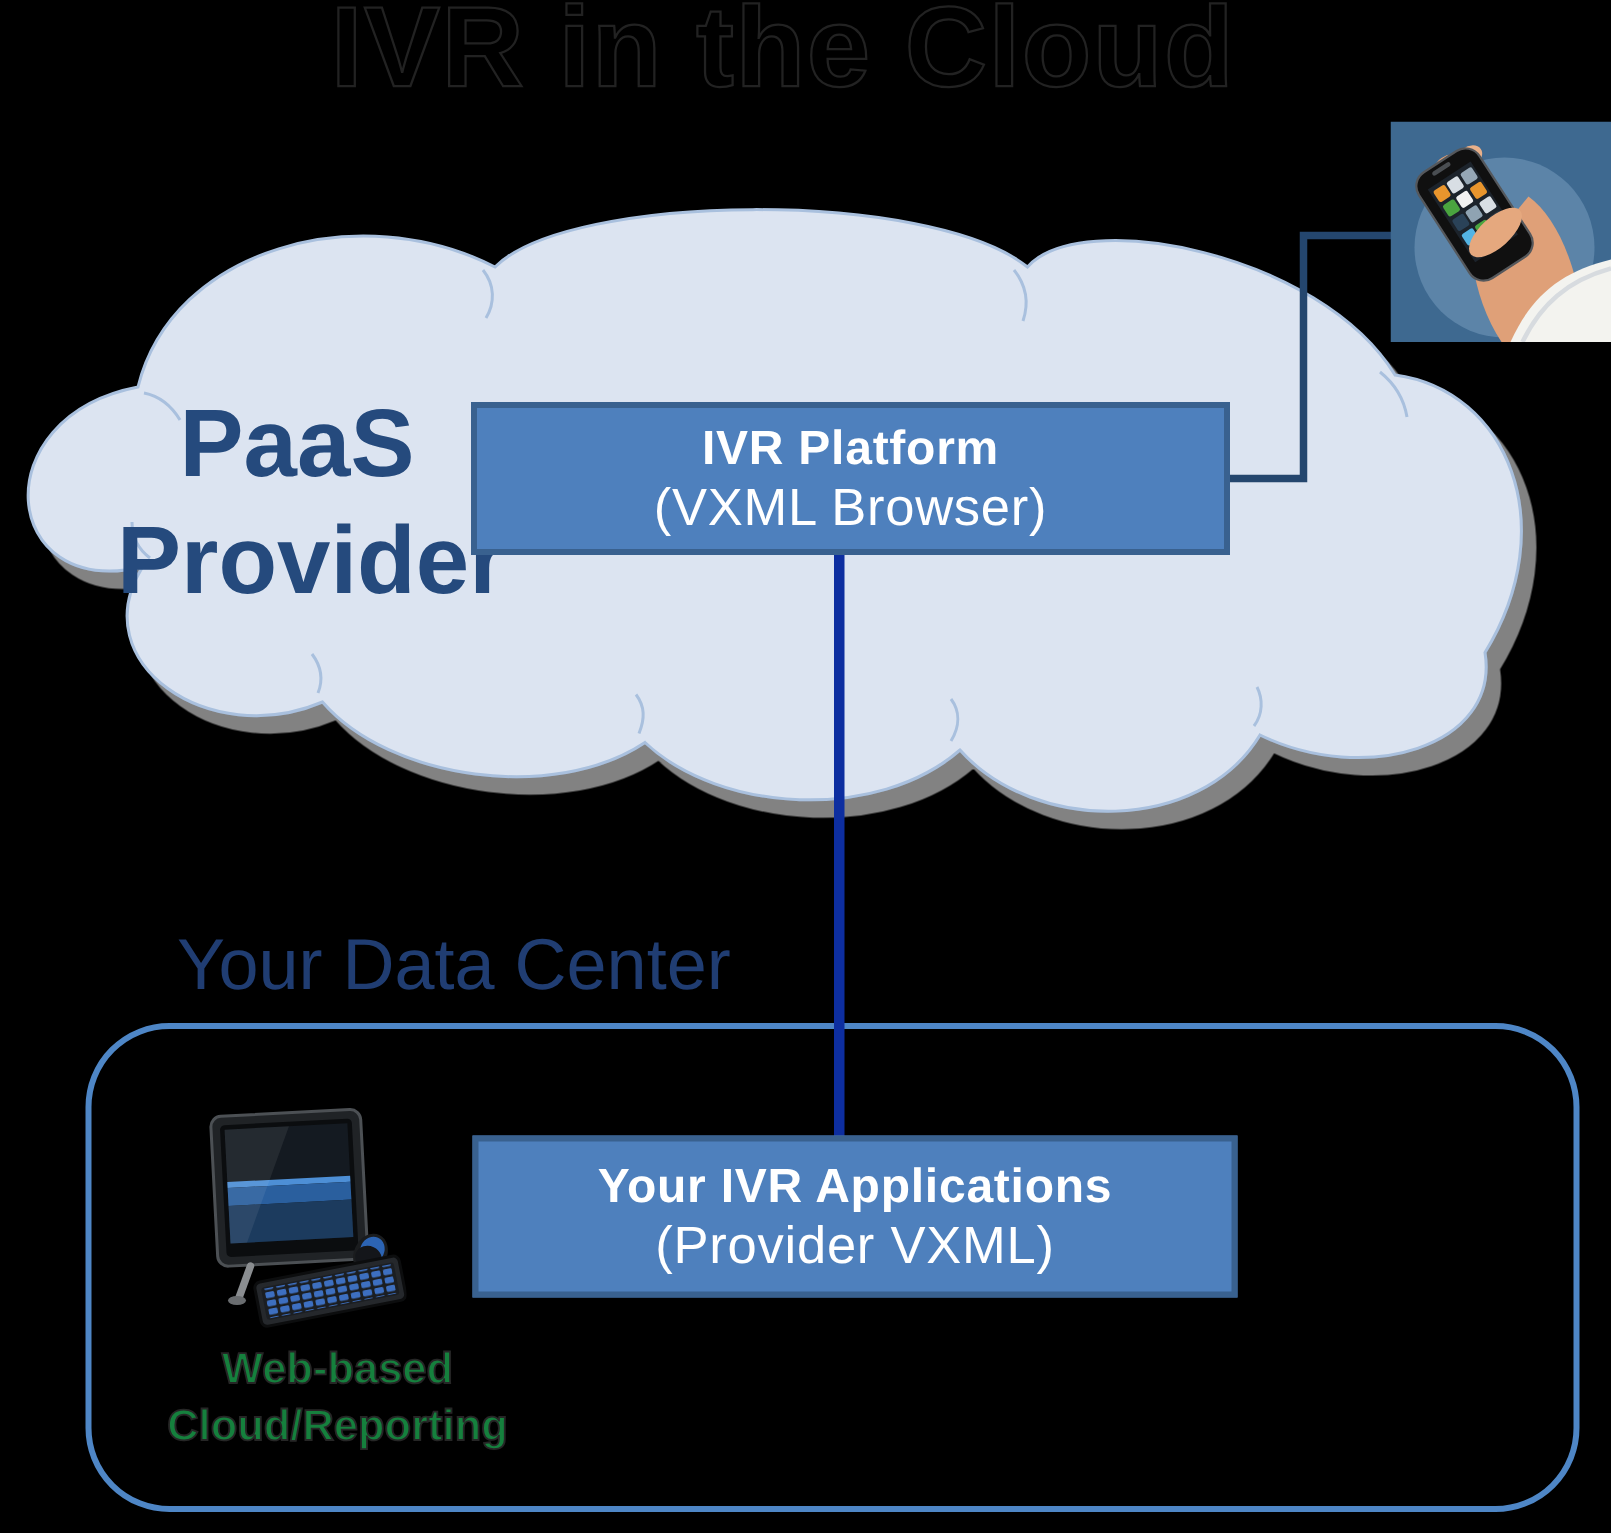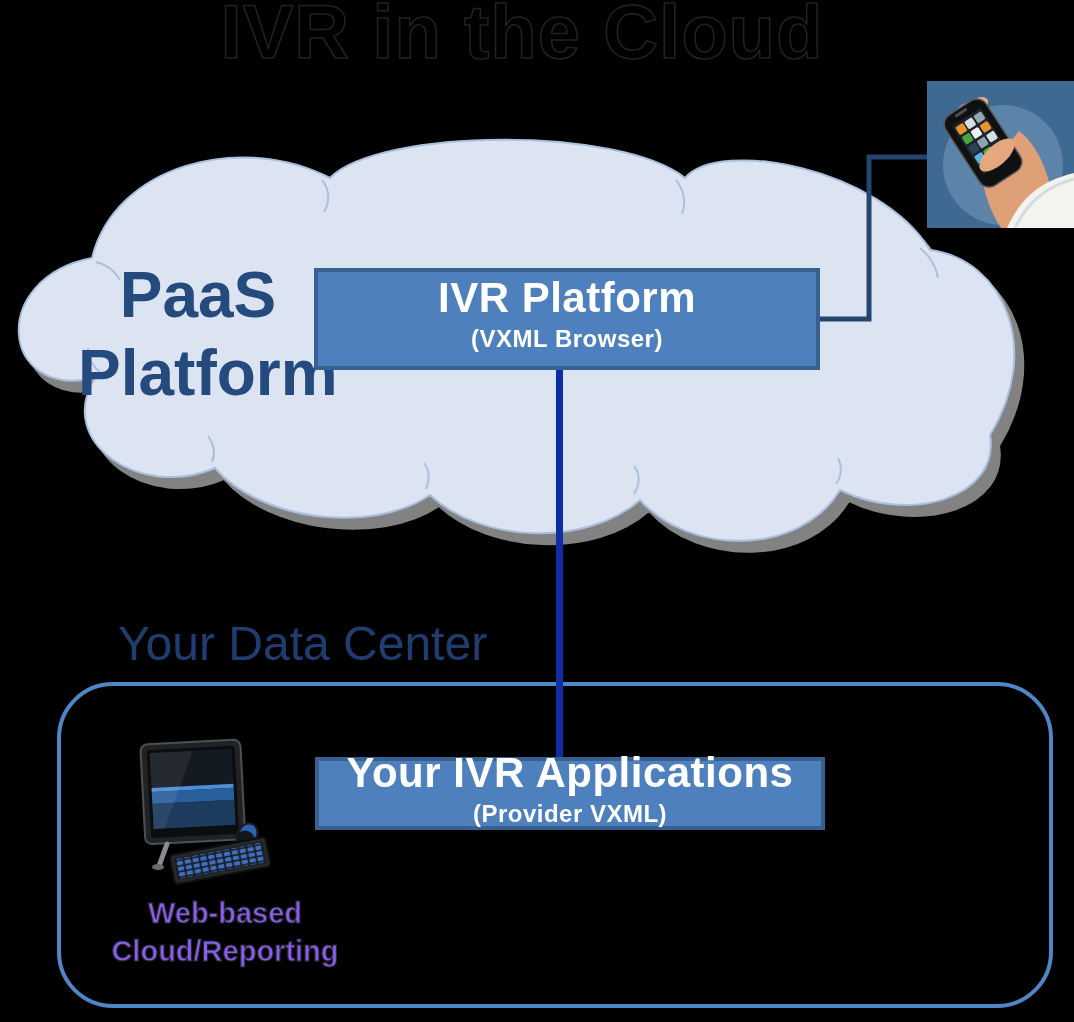--- a/index.html
+++ b/index.html
@@ -31,24 +31,24 @@
   }
 
   
   .blue-box{
     position:absolute;box-sizing:border-box;z-index:3;
     background:var(--box-fill,#4E80BD);
     border:4px solid var(--box-border,#39618F);
     display:flex;flex-direction:column;align-items:center;justify-content:center;
     color:var(--box-text,#fff);text-align:center;
   }
-  .blue-box .l1{font-weight:700;font-size:42px;line-height:40px;letter-spacing:.5px;}
-  .blue-box .l2{font-weight:700;font-size:24px;line-height:42px;letter-spacing:.5px;}
+  .blue-box .l1{font-weight:700;font-size:32px;line-height:40px;letter-spacing:.5px;}
+  .blue-box .l2{font-weight:400;font-size:35px;line-height:42px;letter-spacing:.5px;}
   #platform-box{left:314px;top:268px;width:506px;height:102px;}
-  #apps-box{left:315px;top:757px;width:510px;height:73px;}
+  #apps-box{left:315px;top:757px;width:510px;height:108px;}
 
   
   #ydc-label{
     position:absolute;left:118px;top:618px;font-size:48px;font-weight:400;
     line-height:1.1;color:var(--datacenter-blue,#203D72);z-index:3;white-space:nowrap;
   }
 
   
   #dc-container{
     position:absolute;left:57px;top:682px;width:996px;height:326px;
@@ -57,21 +57,21 @@
   }
 
   
   #phone-image{position:absolute;left:927px;top:81px;width:147px;height:147px;z-index:4;}
   #computer-image{position:absolute;left:113px;top:736px;width:158px;height:158px;z-index:3;}
 
   
   #admin-caption{
     position:absolute;left:75px;top:894px;width:300px;text-align:center;
     font-size:29px;font-weight:700;line-height:38px;
-    color:#8b5cf6;-webkit-text-stroke:1.2px #262626;text-shadow:0 0 1px #202020;
+    color:#15803d;-webkit-text-stroke:1.2px #262626;text-shadow:0 0 1px #202020;
     z-index:3;
   }
 </style>
 </head>
 <body>
 
 <div class="stage">
 
   <svg id="cloud-layer" width="1074" height="1022" viewBox="0 0 1074 1022">
     <defs>
@@ -107,21 +107,21 @@
 
   <svg id="connector-layer" width="1074" height="1022" viewBox="0 0 1074 1022">
     <polyline points="818,319 869,319 869,157 929,157" style="fill:none;stroke:var(--connector-elbow,#24466E);stroke-width:5"></polyline>
     <rect x="556" y="370" width="7" height="391" style="fill:var(--connector-vertical,#0D2EA0)"></rect>
   </svg>
 
   <div id="title">IVR in the Cloud</div>
 
   <div id="paas-label">
     <div>PaaS</div>
-    <div>Platform</div>
+    <div>Provider</div>
   </div>
 
   <div id="platform-box" class="blue-box">
     <div class="l1">IVR Platform</div>
     <div class="l2">(VXML Browser)</div>
   </div>
 
   <svg id="phone-image" viewBox="0 0 147 147">
     <rect width="147" height="147" fill="#3E6990"></rect>
     <circle cx="76" cy="84" r="60" fill="#5C84A8"></circle>

